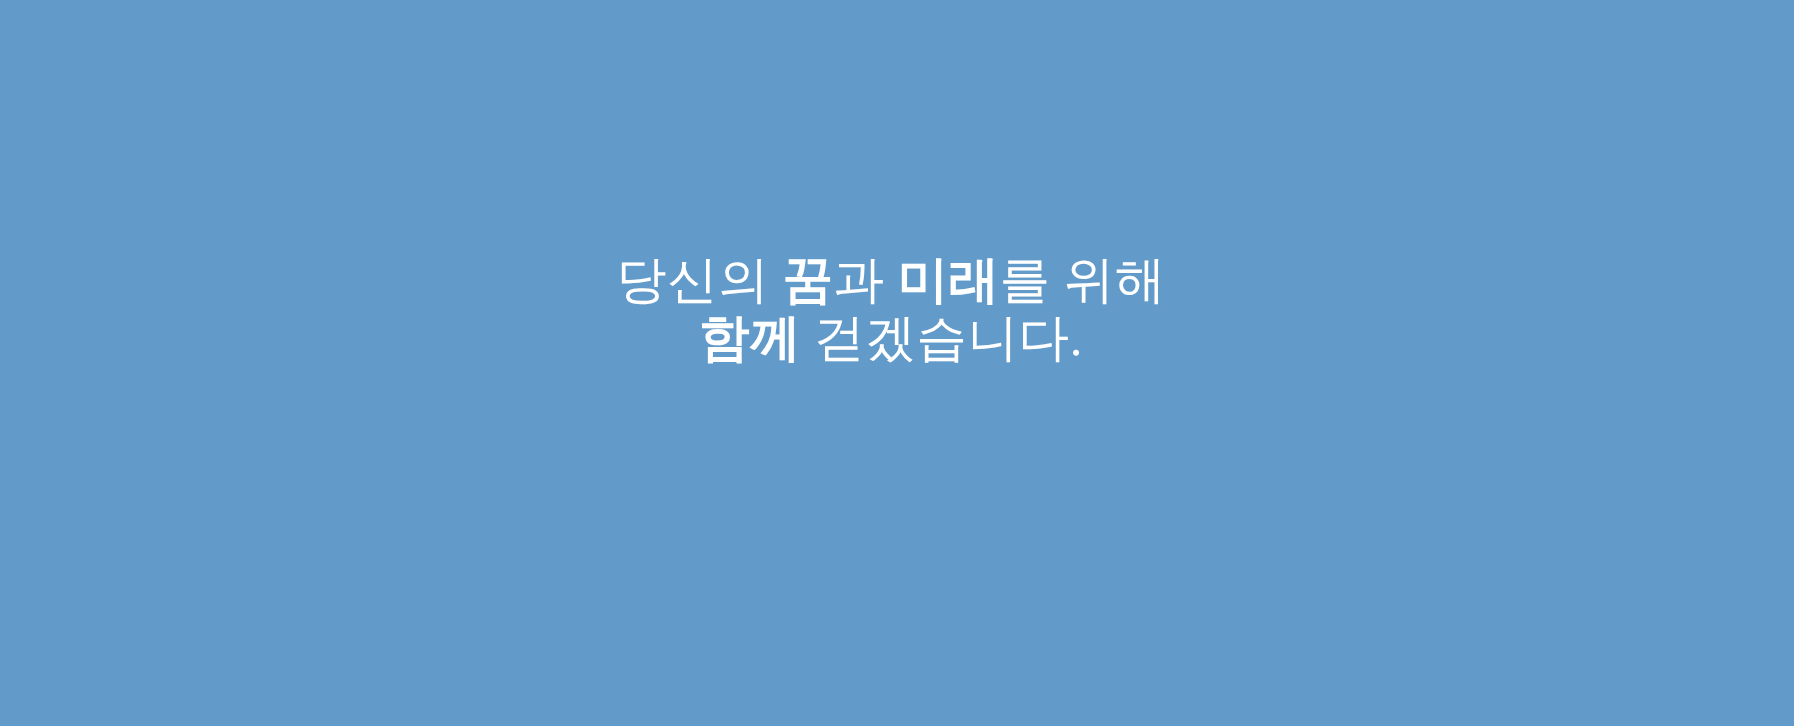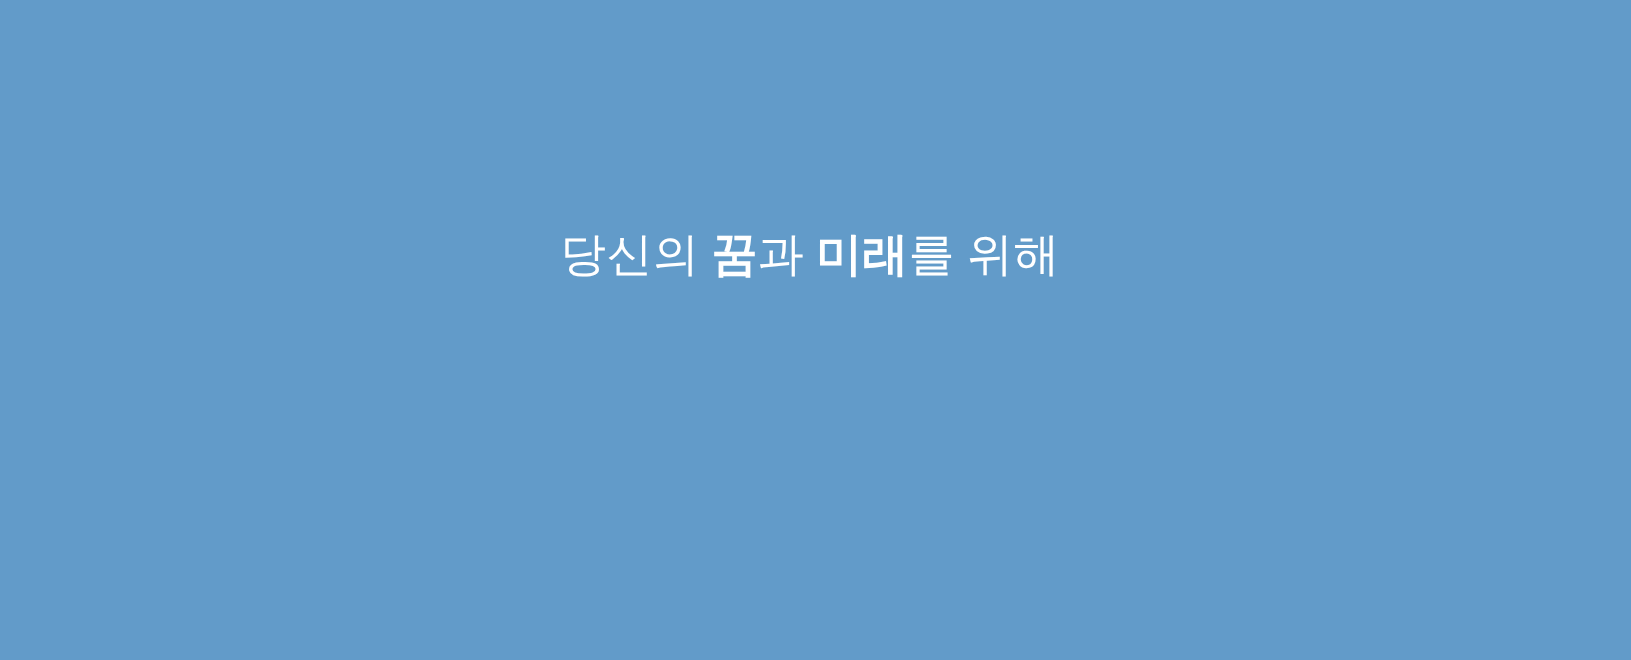--- a/index.html
+++ b/index.html
@@ -58,16 +58,17 @@
 </style>
 </head>
 <body>
 
 <div class="banner" style="background-color: rgb(98, 155, 201);">
 
   <div class="slogan-block">
 
     <span class="slogan-line" style="color: rgb(255, 255, 255);"><span class="rg">당신의 </span><span class="em">꿈</span><span class="rg">과 </span><span class="em">미래</span><span class="rg">를 위해</span></span>
 
+    <span class="slogan-line" style="color: rgb(255, 255, 255);"><span class="em">함께</span><span class="rg"> 걷겠습니다.</span></span>
 
   </div>
 
 </div>
 
 </body></html>

